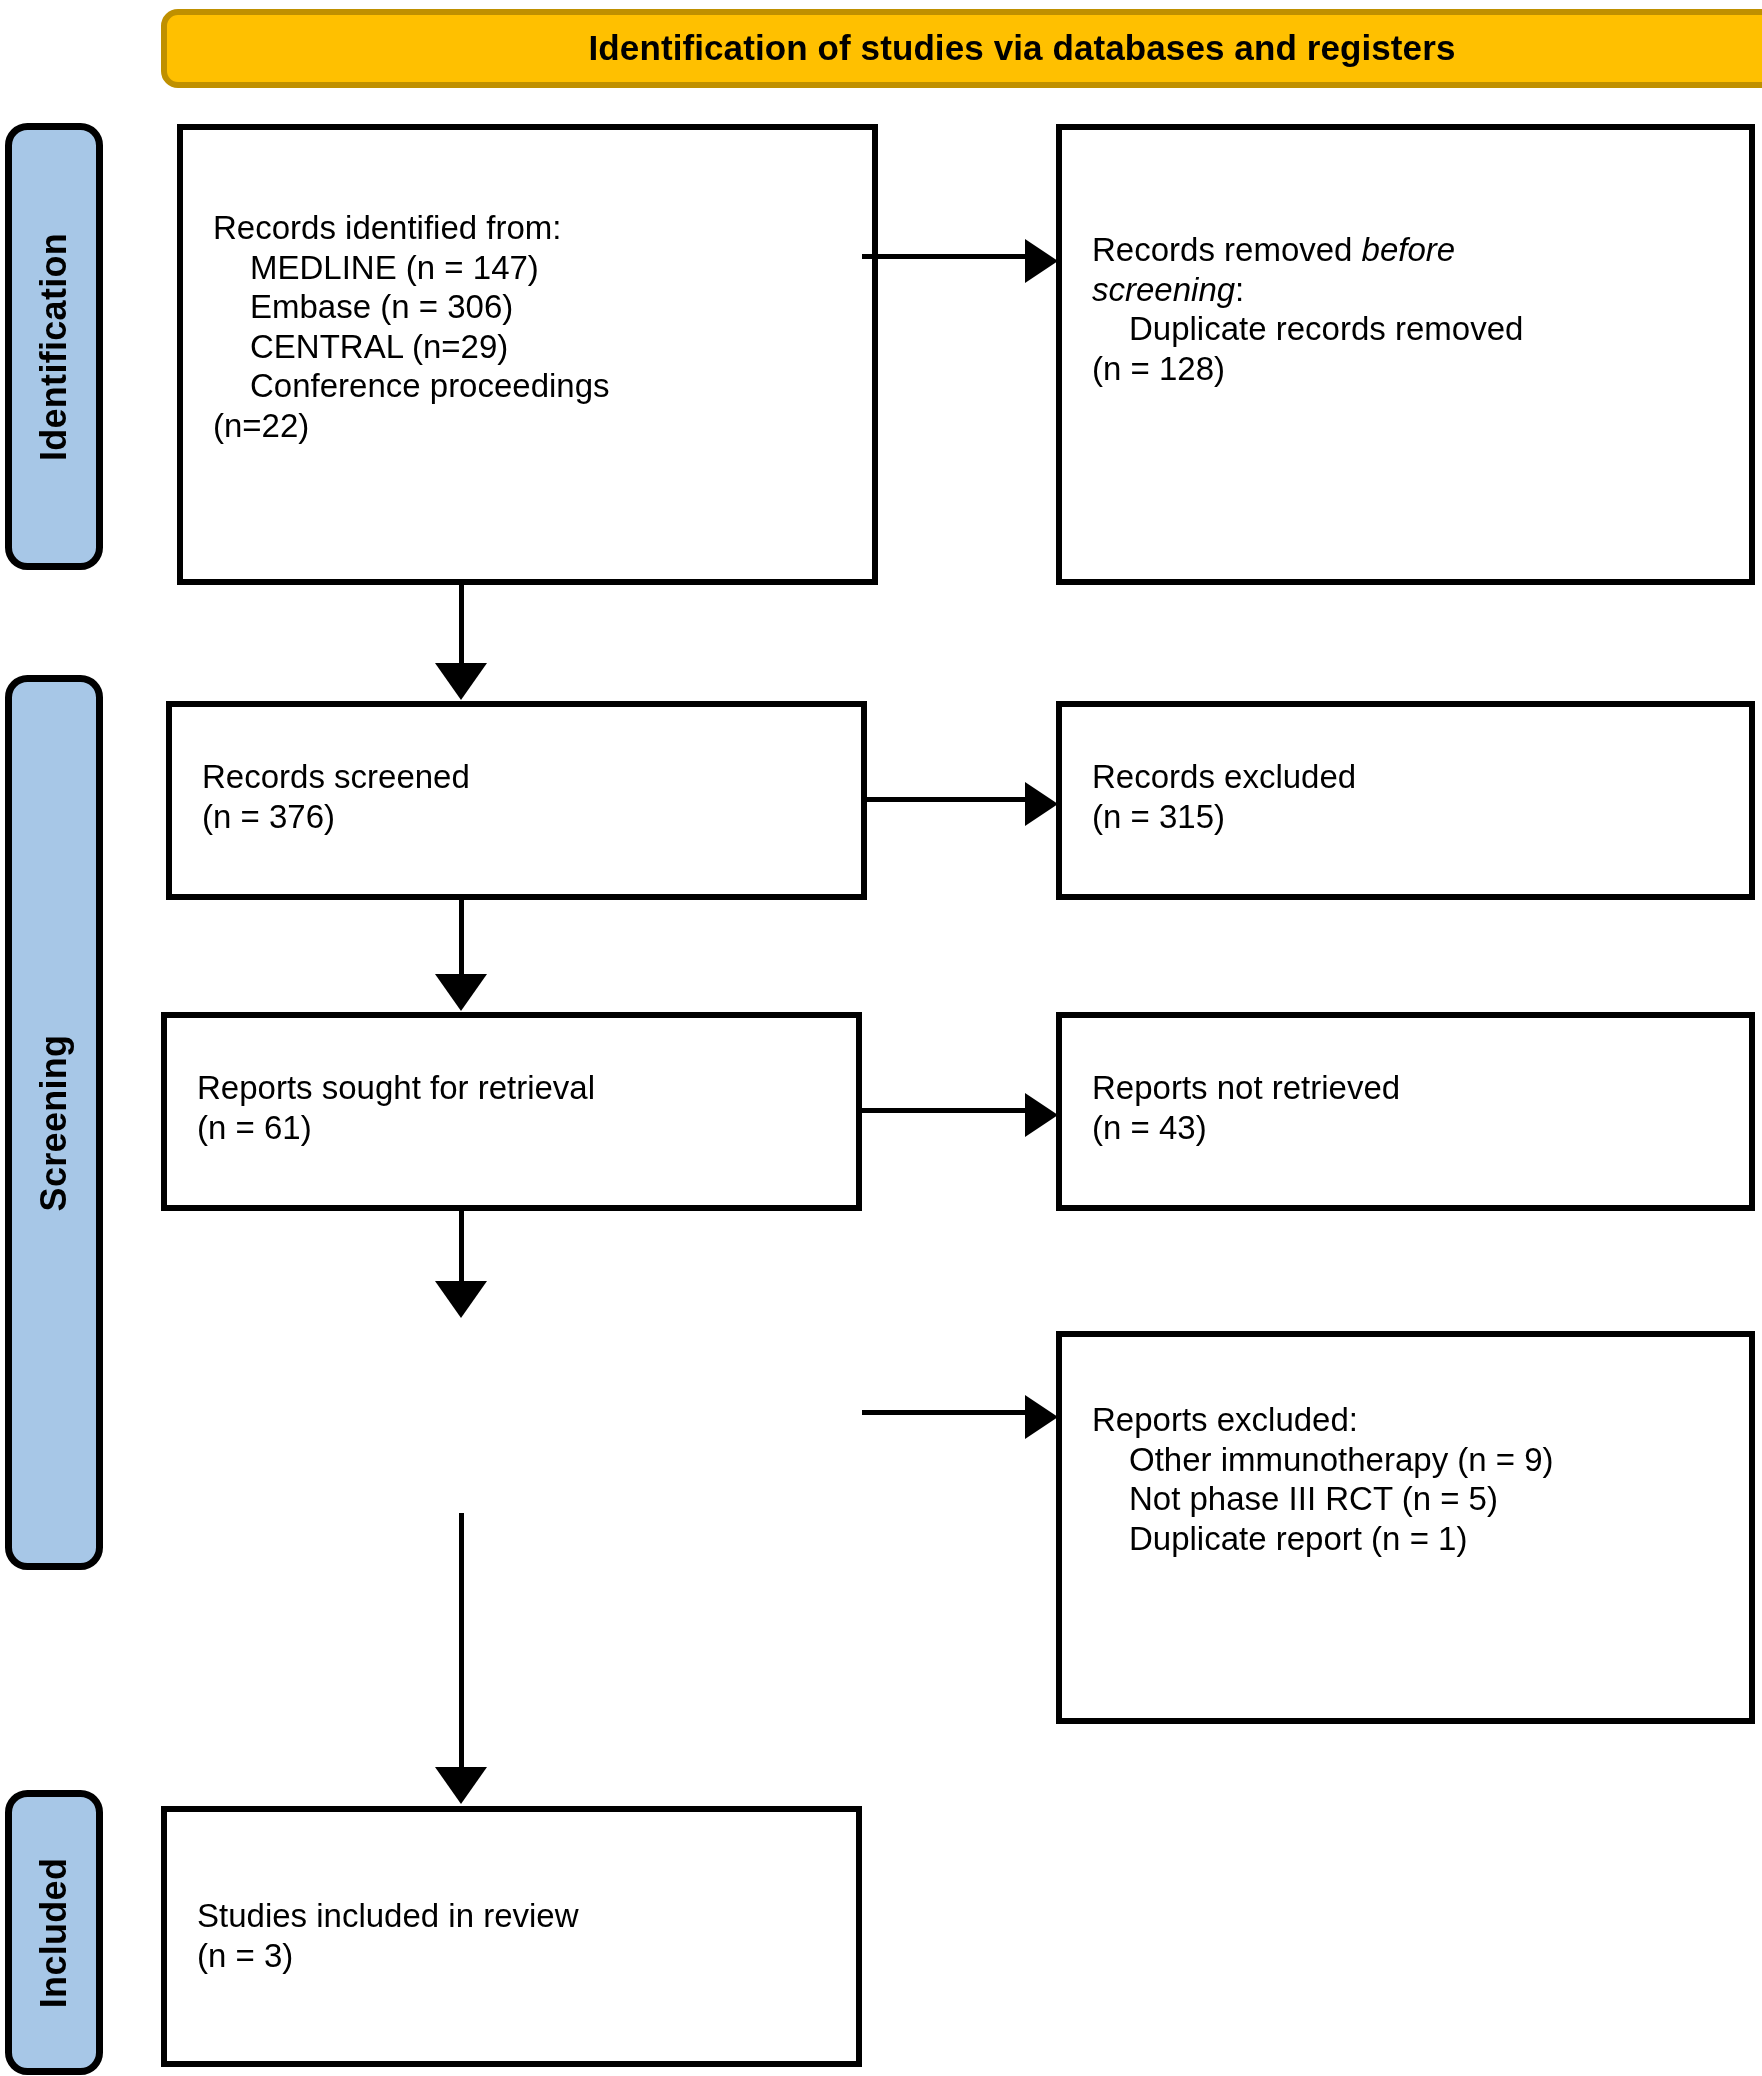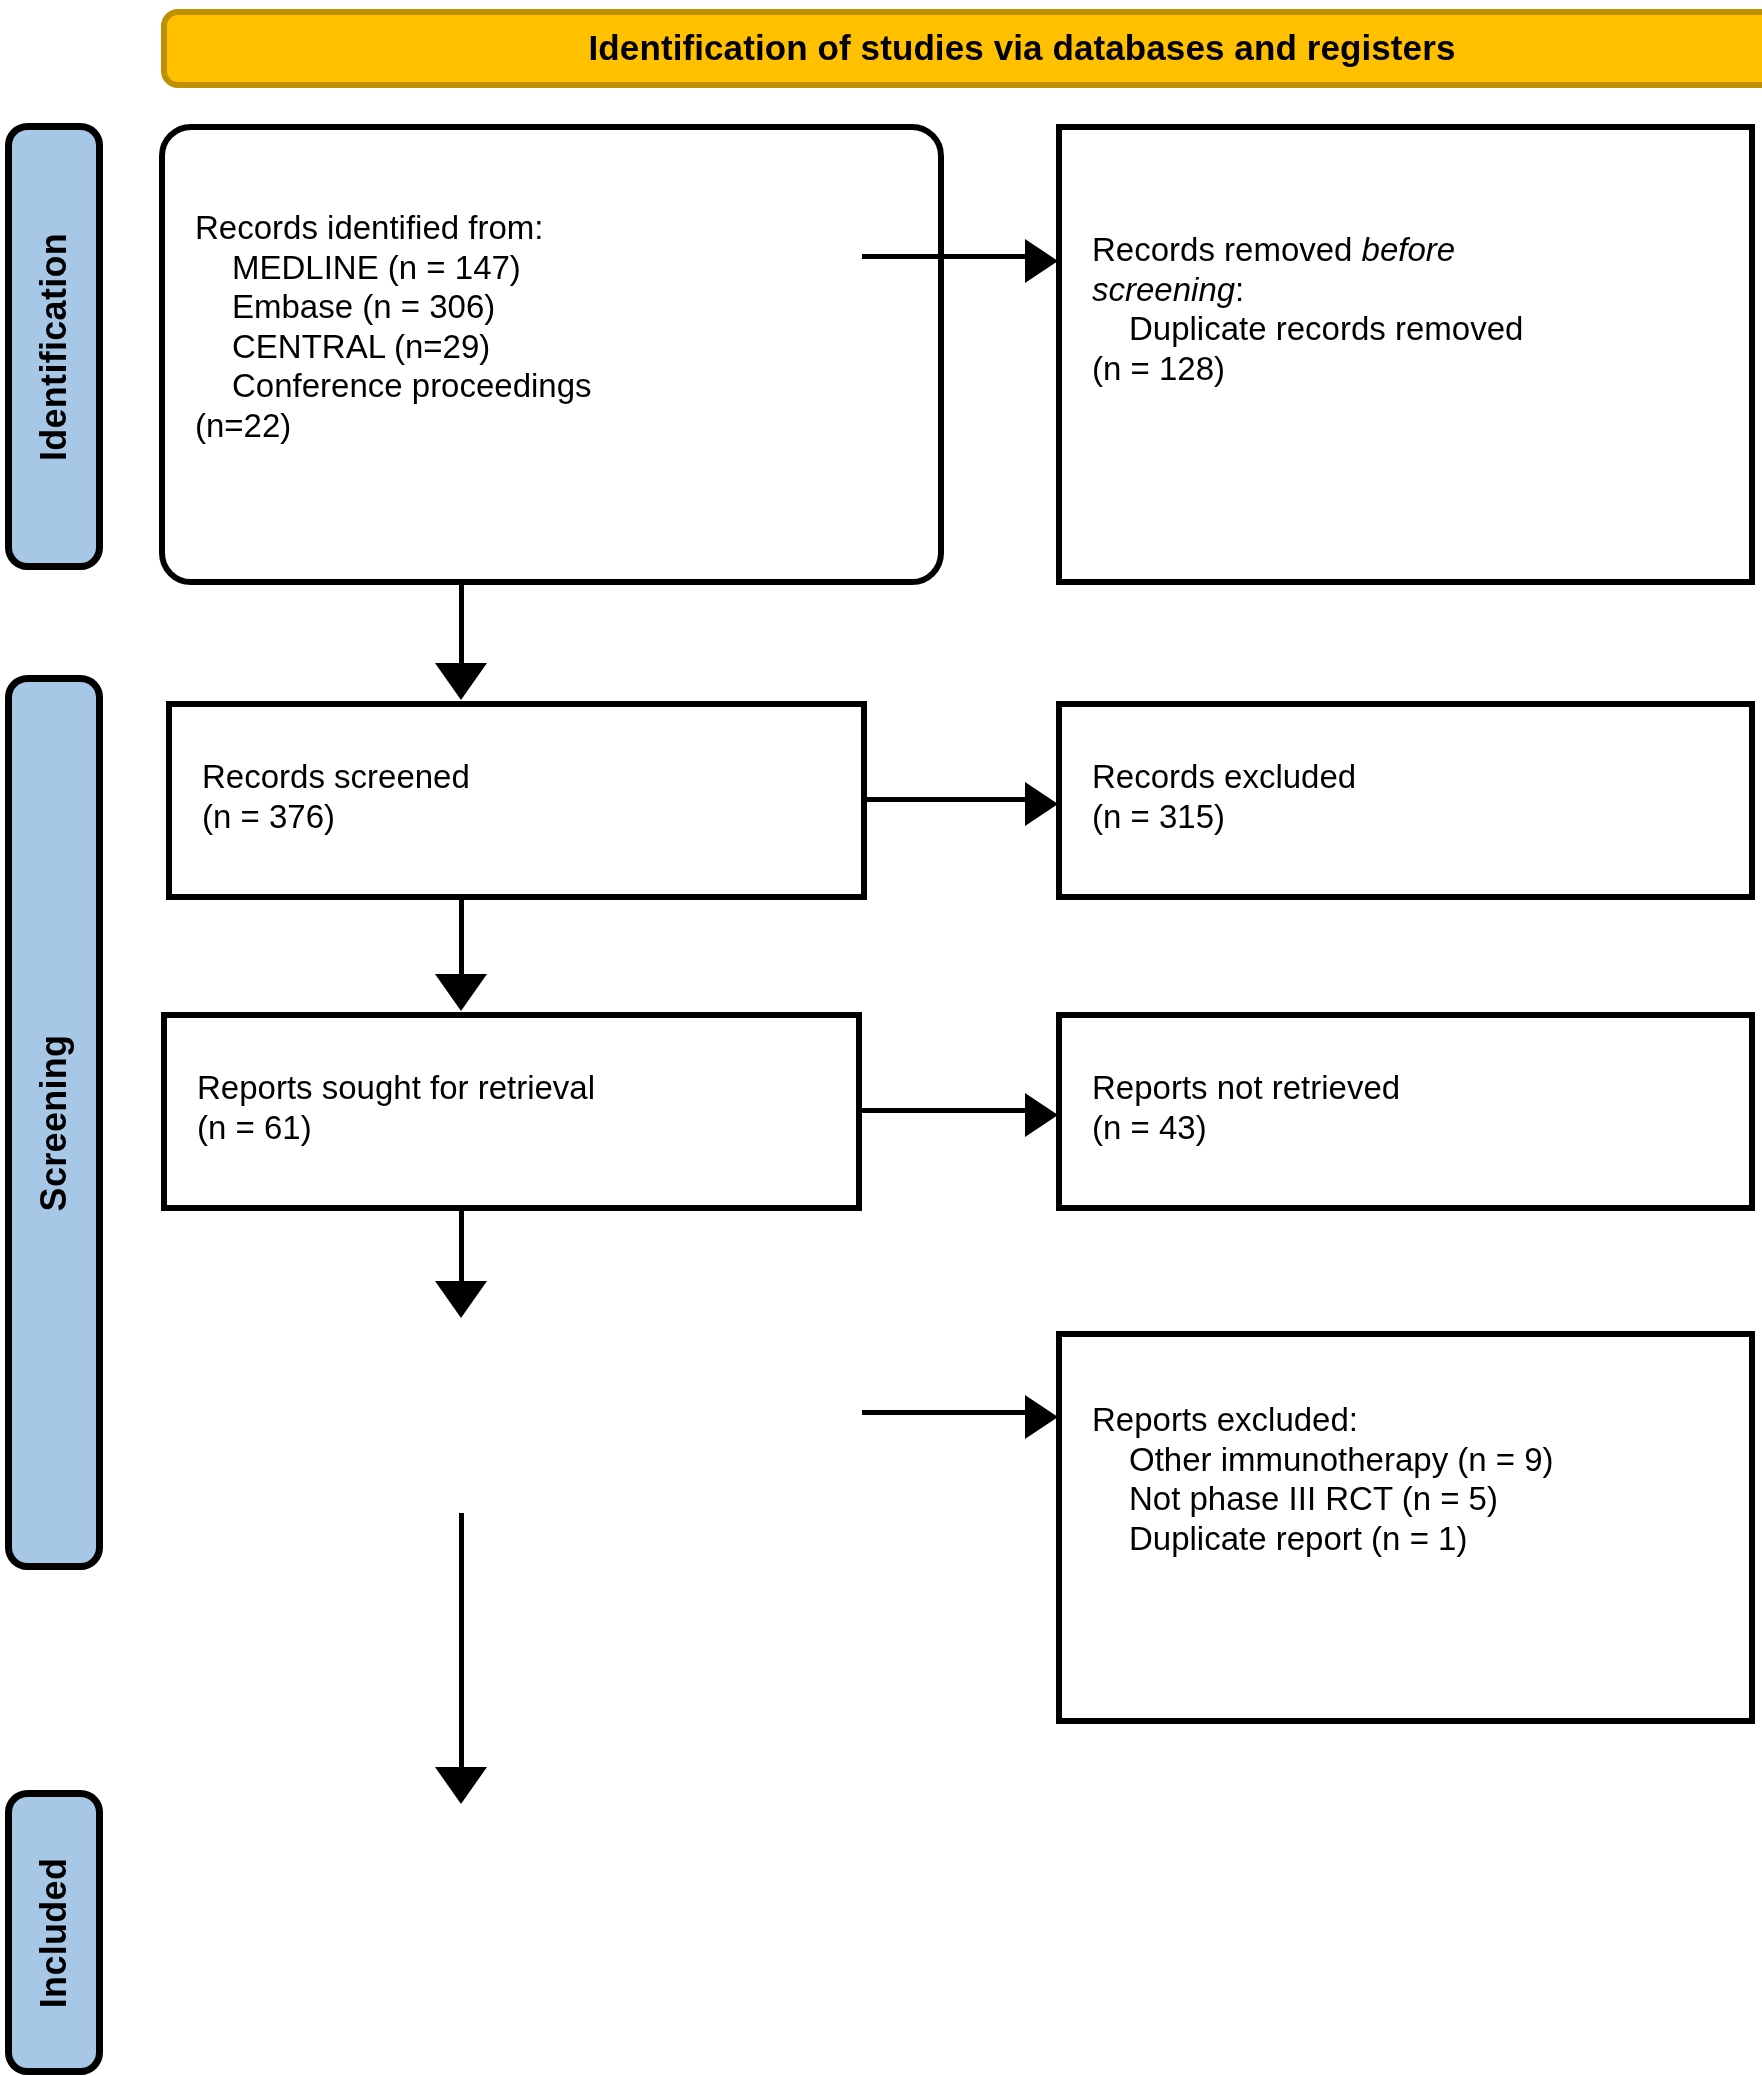--- a/index.html
+++ b/index.html
@@ -83,21 +83,21 @@
     right: 16px;
     font-size: 33px;
     line-height: 1.20;
     color: #000000;
     white-space: pre-wrap;
   }
   .flow-box .box-text .indent { display: inline-block; width: 37px; }
   .flow-box .box-text em { font-style: italic; text-align: right; }
 
   
-  #box-identified { left: 159px;  top: 124px;  width: 785px; height: 461px; border-radius: 32px; }
+  #box-identified { left: 177px;  top: 124px;  width: 701px; height: 461px; }
   #box-identified .box-text { top: 78px; }
 
   #box-screened   { left: 166px;  top: 701px; width: 701px; height: 199px; }
   #box-screened .box-text { top: 50px; }
 
   #box-sought     { left: 161px;  top: 1012px; width: 701px; height: 199px; }
   #box-sought .box-text { top: 50px; }
 
   #box-assessed   { left: 161px;  top: 1318px; width: 701px; height: 195px; }
   #box-assessed .box-text { top: 46px; }
@@ -204,20 +204,24 @@
     <div class="box-text"><span>Records screened</span>
 <span>(n = 376)</span></div>
   </div>
 
   <div class="flow-box" id="box-sought">
     <div class="box-text"><span>Reports sought for retrieval</span>
 <span>(n = 61)</span></div>
   </div>
 
 
+  <div class="flow-box" id="box-included">
+    <div class="box-text"><span>Studies included in review</span>
+<span>(n = 3)</span></div>
+  </div>
 
   <div class="flow-box" id="box-removed">
     <div class="box-text"><span>Records removed </span><em>before</em>
 <em>screening</em><span>:</span>
 <span class="indent"></span><span>Duplicate records removed</span>
 <span>(n = 128)</span></div>
   </div>
 
   <div class="flow-box" id="box-excluded-rec">
     <div class="box-text"><span>Records excluded</span>

